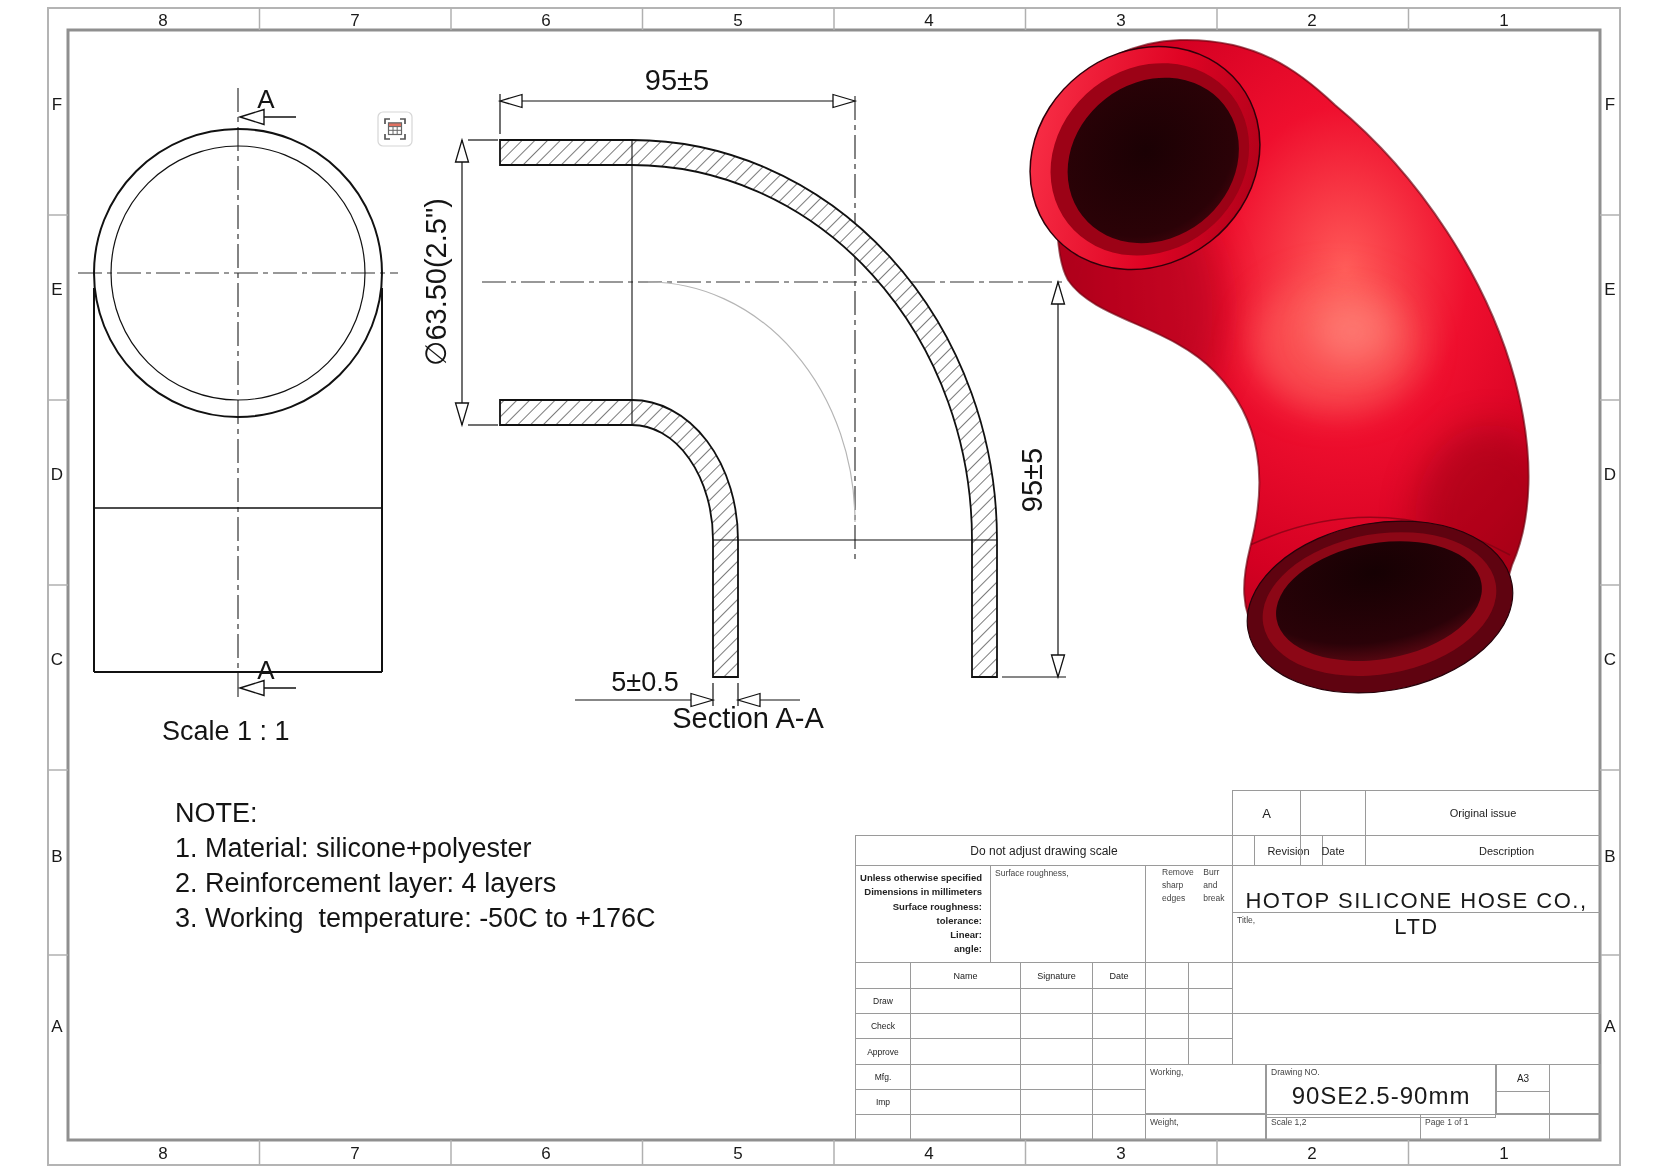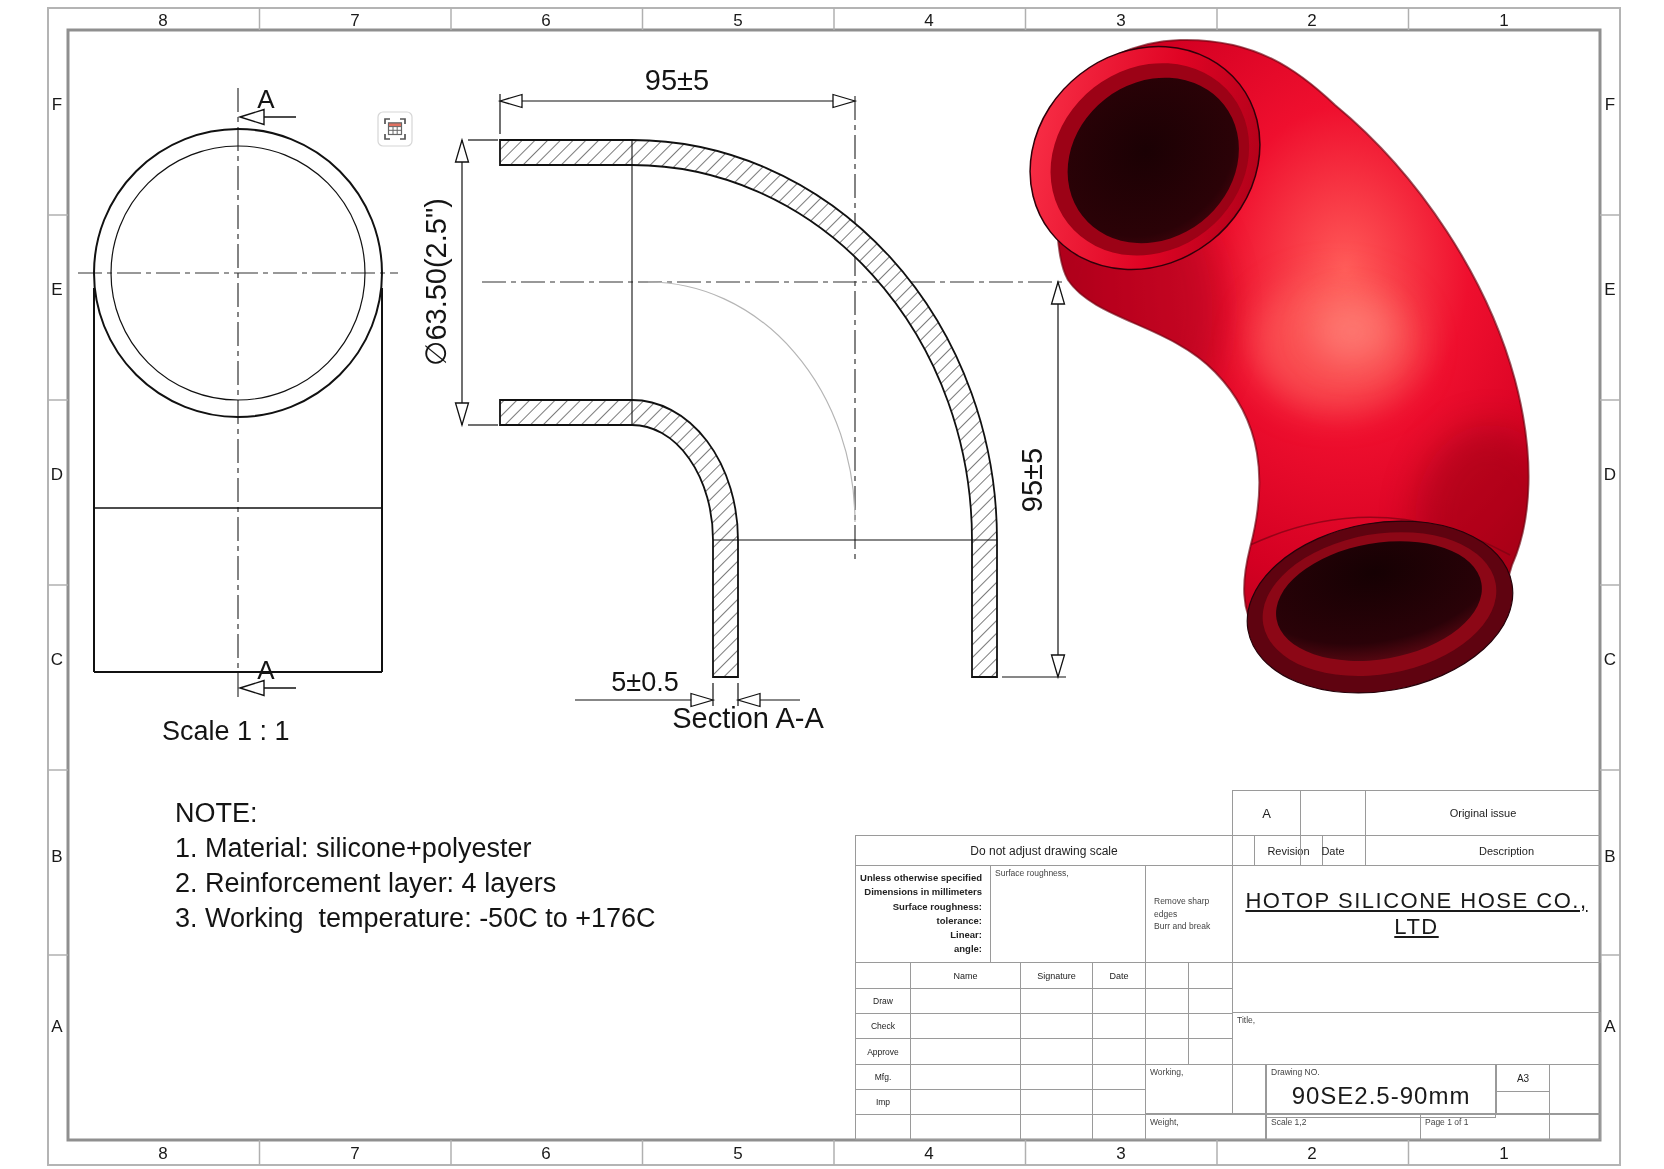--- a/index.html
+++ b/index.html
@@ -10,21 +10,21 @@
   .zone{font-size:17px;fill:#1a1a1a;}
   .dim{font-size:29px;}
   .dim-s{font-size:27px;}
   .lbl{font-size:26px;}
   .note-t{font-size:27px;}
   
   .c{position:absolute;box-sizing:border-box;border:1px solid #9a9a9a;background:transparent;
      color:#222;font-size:11px;}
   .cc{display:flex;align-items:center;justify-content:center;text-align:center;}
   .tiny{font-size:8.5px;color:#444;padding:2px 0 0 4px;}
-  .tinyc{font-size:8.5px;color:#444;display:flex;flex-direction:column;justify-content:center;padding-left:8px;line-height:1.5;}
+  .tinyc{font-size:8.5px;color:#444;display:flex;flex-direction:row;justify-content:center;padding-left:16px;line-height:1.5;}
   .tol{font-size:9.5px;font-weight:bold;color:#222;text-align:right;padding:5px 8px 0 0;line-height:1.5;}
   .company{font-size:22px;letter-spacing:1.5px;color:#1a1a1a;}
   .dwgno{font-size:24px;letter-spacing:1px;color:#1a1a1a;}
   .celllbl{position:absolute;left:4px;top:2px;font-size:8.5px;color:#444;}
   .notepre{white-space:pre;}
 </style>
 </head>
 <body>
 
 <div class="sheet">
@@ -272,21 +272,21 @@
     <div>Surface roughness:</div>
     <div>tolerance:</div>
     <div>Linear:</div>
     <div>angle:</div>
   </div>
   <div class="c tiny" style="left:990px;top:865px;width:156px;height:98px;">Surface roughness,</div>
   <div class="c tinyc" style="left:1145px;top:865px;width:88px;height:98px;">
     <div>Remove sharp edges</div>
     <div>Burr and break</div>
   </div>
-  <div class="c cc company" style="left:1232px;top:865px;width:369px;height:98px;text-decoration:underline;">HOTOP SILICONE HOSE CO., LTD</div>
+  <div class="c cc company" style="left:1232px;top:865px;width:369px;height:98px;">HOTOP SILICONE HOSE CO., LTD</div>
 
   <div class="c cc" style="left:855px;top:962px;width:56px;height:27px;"></div>
   <div class="c cc" style="left:910px;top:962px;width:111px;height:27px;font-size:9px;">Name</div>
   <div class="c cc" style="left:1020px;top:962px;width:73px;height:27px;font-size:9px;">Signature</div>
   <div class="c cc" style="left:1092px;top:962px;width:54px;height:27px;font-size:9px;">Date</div>
   <div class="c" style="left:1145px;top:962px;width:44px;height:27px;"></div>
   <div class="c" style="left:1188px;top:962px;width:45px;height:27px;"></div>
 
   <div class="c cc" style="left:855px;top:988px;width:56px;height:26px;font-size:8.5px;">Draw</div>
   <div class="c" style="left:910px;top:988px;width:111px;height:26px;"></div>
@@ -320,21 +320,21 @@
   <div class="c" style="left:1092px;top:1089px;width:54px;height:26px;"></div>
 
   <div class="c" style="left:855px;top:1114px;width:56px;height:26px;"></div>
   <div class="c" style="left:910px;top:1114px;width:111px;height:26px;"></div>
   <div class="c" style="left:1020px;top:1114px;width:73px;height:26px;"></div>
   <div class="c" style="left:1092px;top:1114px;width:54px;height:26px;"></div>
 
   <div class="c tiny" style="left:1145px;top:1064px;width:121px;height:50px;">Working,</div>
   <div class="c tiny" style="left:1145px;top:1114px;width:121px;height:26px;">Weight,</div>
 
-  <div class="c" style="left:1232px;top:1012px;width:369px;height:102px;">
+  <div class="c" style="left:1232px;top:912px;width:369px;height:102px;">
     <span class="celllbl">Title,</span>
   </div>
   <div class="c" style="left:1266px;top:1064px;width:230px;height:54px;">
     <span class="celllbl">Drawing NO.</span>
     <div class="dwgno" style="text-align:center;margin-top:17px;">90SE2.5-90mm</div>
   </div>
   <div class="c cc" style="left:1496px;top:1064px;width:54px;height:28px;font-size:10px;">A3</div>
   <div class="c" style="left:1496px;top:1091px;width:54px;height:23px;"></div>
   <div class="c" style="left:1549px;top:1064px;width:52px;height:50px;"></div>
   <div class="c tiny" style="left:1266px;top:1114px;width:155px;height:26px;">Scale 1,2</div>

